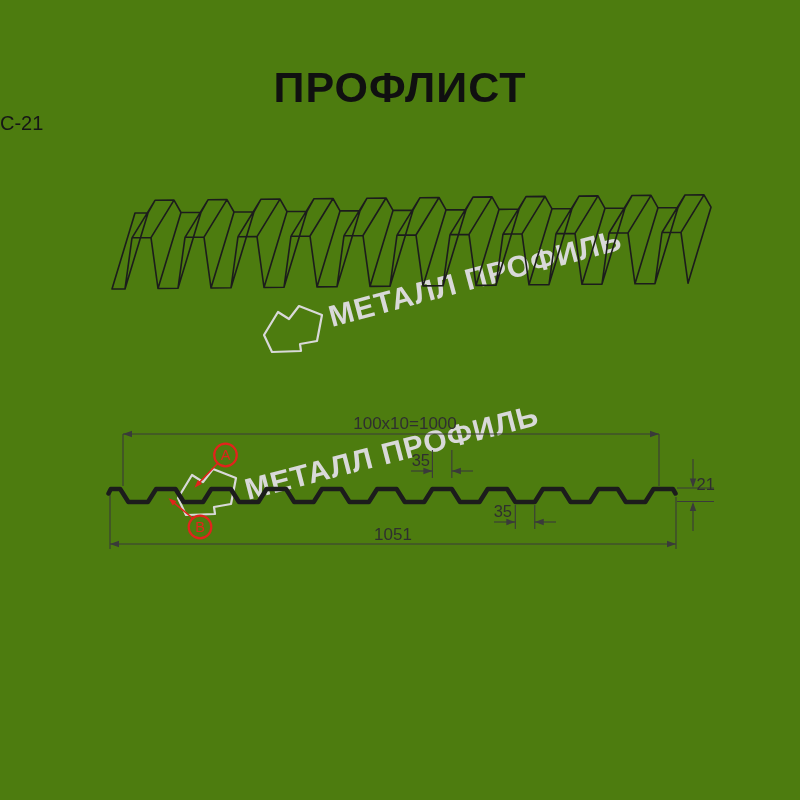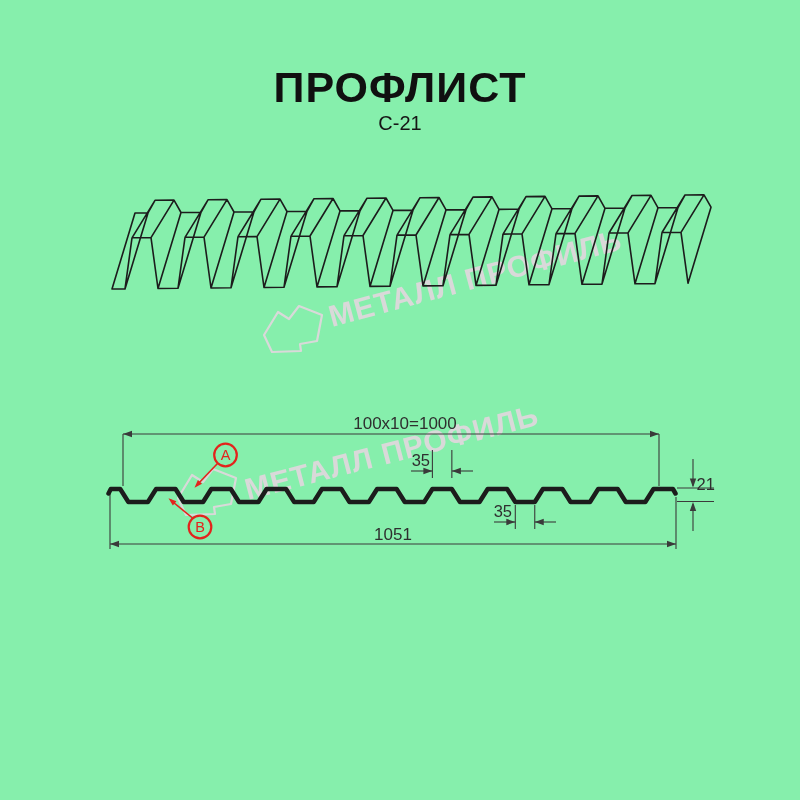--- a/index.html
+++ b/index.html
@@ -1,20 +1,20 @@
 <!DOCTYPE html>
 <html><head>
 <meta charset="utf-8">
 <style>
   html,body{margin:0;padding:0;background:#fff;}
-  .stage{position:relative;width:800px;height:800px;background:#86efac;overflow:hidden;
+  .stage{position:relative;width:800px;height:800px;background:#4d7c0f;overflow:hidden;
          font-family:"Liberation Sans",sans-serif;}
   .title{position:absolute;left:0;top:64px;width:800px;text-align:center;
          font-size:43px;line-height:46px;font-weight:800;letter-spacing:1px;color:#101010;}
-  .subtitle{position:absolute;left:0;top:112px;width:800px;text-align:center;
+  .subtitle{position:absolute;left:0;top:112px;width:800px;text-align:left;
          font-size:20px;font-weight:500;color:#161616;}
   .footer{position:absolute;left:0;top:704px;width:800px;text-align:center;
          font-size:19px;font-weight:bold;letter-spacing:.8px;color:#1d1d1d;}
   svg{position:absolute;left:0;top:0;}
   .dim-label{font-family:"Liberation Sans",sans-serif;font-size:17px;fill:#2f2f2f;}
   .dim-label-sm{font-family:"Liberation Sans",sans-serif;font-size:16.5px;fill:#2f2f2f;}
   .marker-letter{font-family:"Liberation Sans",sans-serif;font-size:14.5px;}
   .wm-text{font-family:"Liberation Sans",sans-serif;font-size:30px;font-weight:bold;letter-spacing:1px;}
 </style>
 </head>

